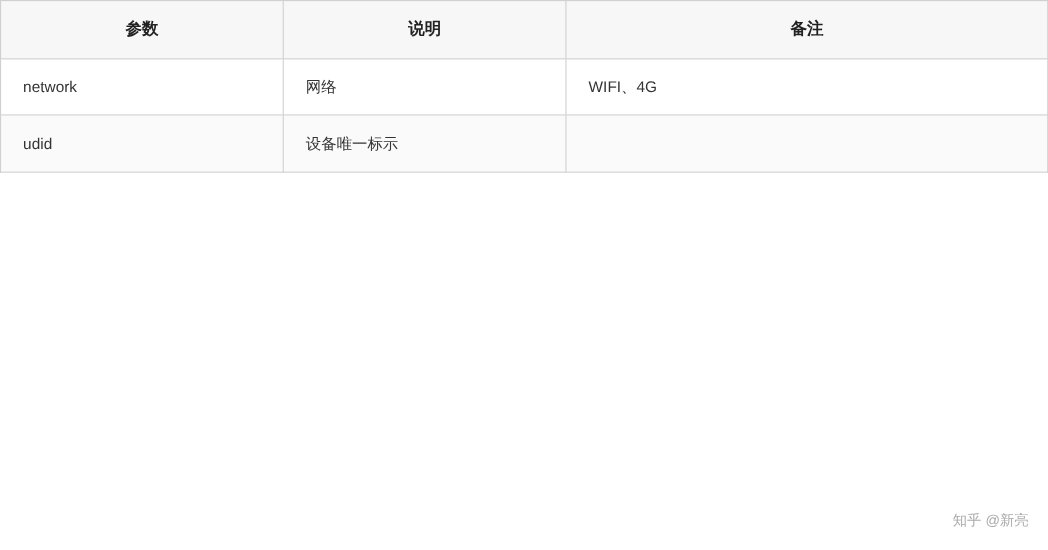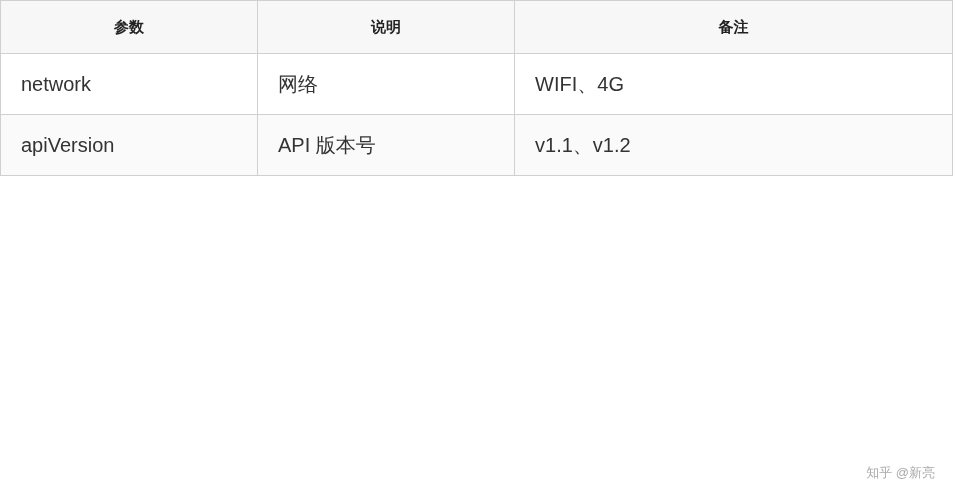--- a/index.html
+++ b/index.html
@@ -53,21 +53,21 @@
 
     tbody tr:nth-child(even) {
       background: #fafafa;
     }
 
     tbody tr:nth-child(odd) {
       background: #ffffff;
     }
 
     tbody td {
-      font-size: 20px;
+      font-size: 14px;
       color: #333;
     }
 
     .watermark {
       position: fixed;
       bottom: 18px;
       right: 18px;
       font-size: 13px;
       color: #aaa;
       font-family: -apple-system, BlinkMacSystemFont, "PingFang SC", sans-serif;
@@ -91,21 +91,21 @@
         <th>备注</th>
       </tr>
     </thead>
     <tbody id="table-body">
     <tr>
           <td>network</td>
           <td>网络</td>
           <td>WIFI、4G</td>
         </tr>
         <tr>
-          <td>apiVersion</td>
-          <td>API 版本号</td>
-          <td>v1.1、v1.2</td>
+          <td>udid</td>
+          <td>设备唯一标示</td>
+          <td></td>
         </tr>
       </tbody>
   </table>
 </div>
 
 <div class="watermark">知乎 @新亮</div>
 
 </body></html>

